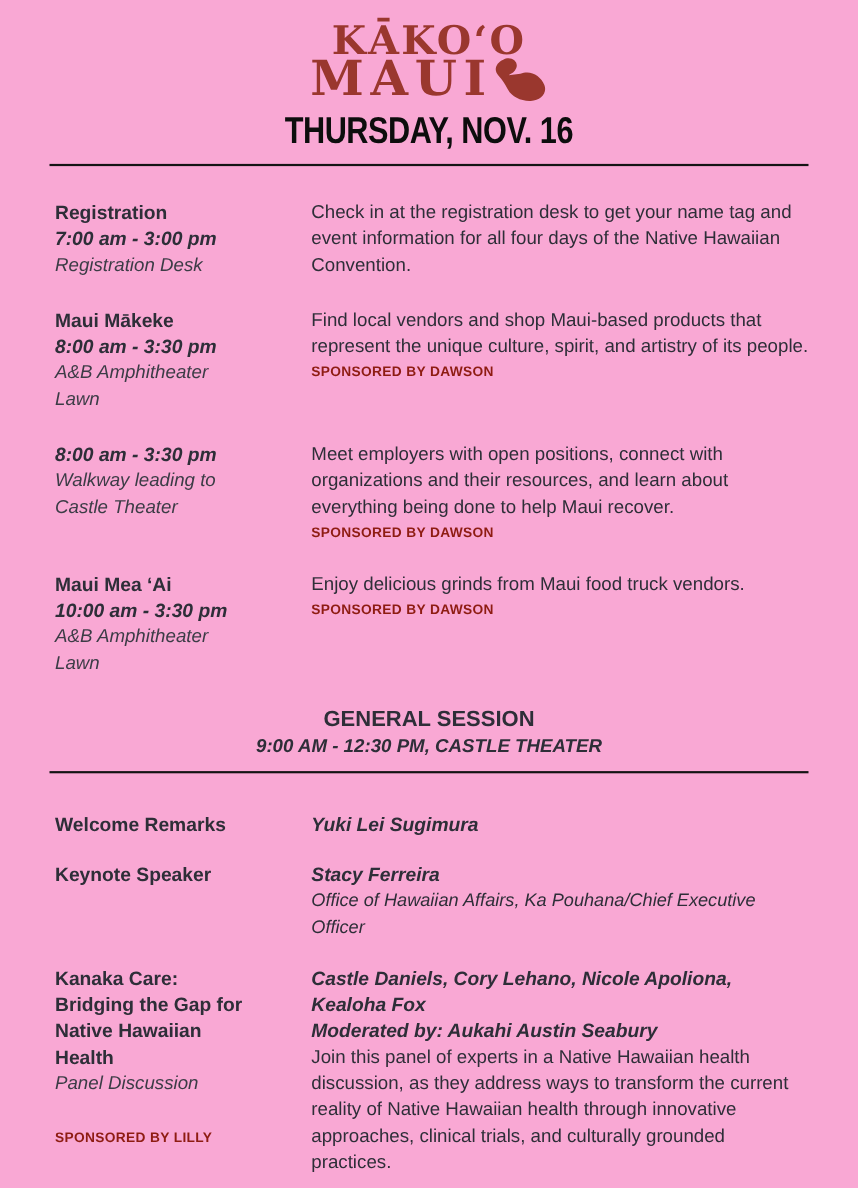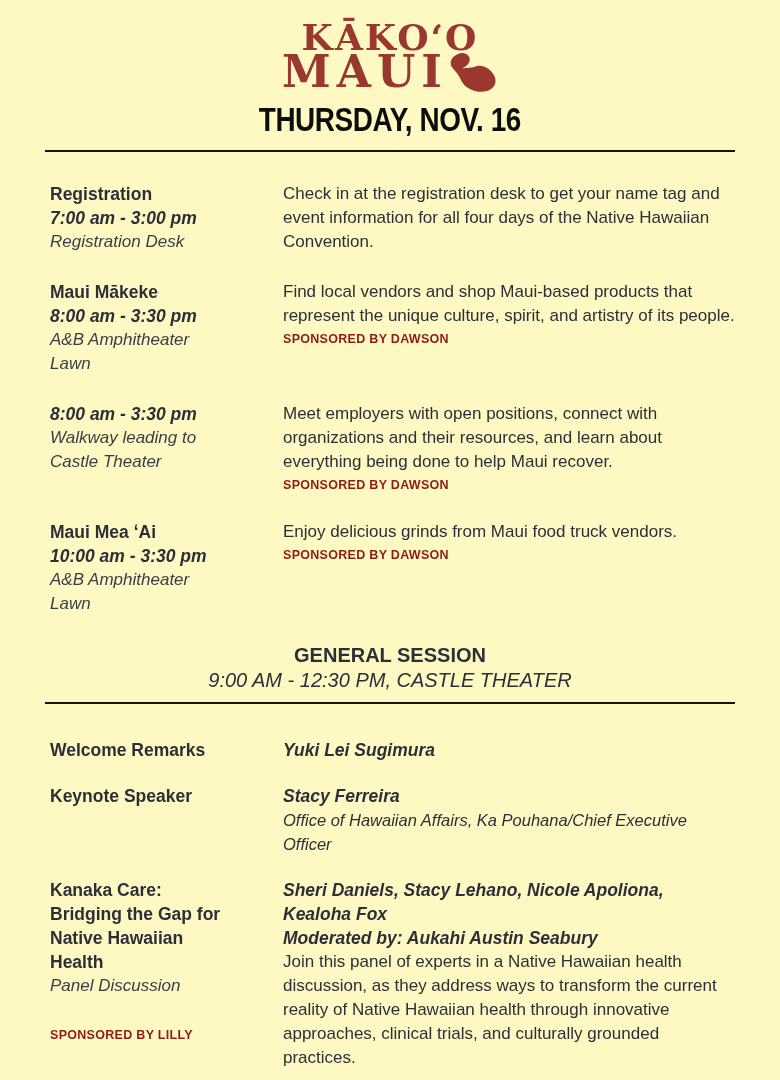--- a/index.html
+++ b/index.html
@@ -5,21 +5,21 @@
   :root{
     --ink:#2e2e38;
     --ink-soft:#3c3c46;
     --black:#0d0d0d;
     --red:#8e1c12;
     --logo:#9a372e;
   }
   *{box-sizing:border-box;}
   html,body{margin:0;padding:0;background:#ffffff;}
   .page{
-    width:780px;height:1080px;margin:0 auto;background:#fef9c3;
+    width:780px;height:1080px;margin:0 auto;background:#f9a8d4;
     font-family:"Liberation Sans",sans-serif;color:var(--ink);
     overflow:hidden;position:relative;
   }
   
   .header{text-align:center;padding-top:22px;}
   .logo{line-height:1;}
   .logo-line1{
     font-family:"DejaVu Serif",serif;font-weight:700;font-size:36px;
     color:var(--logo);letter-spacing:2px;line-height:30px;
   }
@@ -48,21 +48,21 @@
   .event-time{font-size:17.5px;font-weight:700;font-style:italic;line-height:24px;}
   .event-location{font-size:17px;font-style:italic;line-height:24px;color:var(--ink-soft);white-space:pre-line;}
   .event-desc{font-size:17px;line-height:24px;}
   .sponsor{
     color:var(--red);font-weight:700;font-size:12.5px;letter-spacing:0.3px;
     line-height:18px;margin-top:2px;
   }
   
   .gs-header{text-align:center;margin-top:18px;}
   .gs-title{font-size:20px;font-weight:700;line-height:26px;color:var(--ink);margin:0;}
-  .gs-sub{font-size:20px;font-weight:400;font-style:italic;line-height:24px;margin:0;}
+  .gs-sub{font-size:17px;font-weight:700;font-style:italic;line-height:24px;margin:0;}
   .gs-rule{border:none;border-top:2px solid #141414;margin:10px 45px 0 45px;}
   .gs-items{padding:34px 45px 0 50px;}
   .gs-row{display:flex;margin-bottom:22px;}
   .gs-label{font-size:17.5px;font-weight:700;line-height:24px;white-space:pre-line;}
   .gs-label-sub{font-size:17px;font-style:italic;line-height:24px;color:var(--ink-soft);}
   .gs-sponsor{margin-top:28px;}
   .gs-speakers{font-size:17.5px;font-weight:700;font-style:italic;line-height:24px;white-space:pre-line;}
   .gs-moderator{font-size:17.5px;font-weight:700;font-style:italic;line-height:24px;}
   .gs-speaker-title{font-size:16.5px;font-style:italic;line-height:24px;}
   .gs-desc{font-size:17px;line-height:24px;}
@@ -169,21 +169,21 @@
     <div class="gs-row">
       <div class="col-left">
         <div class="gs-label">Kanaka Care:
 Bridging the Gap for
 Native Hawaiian
 Health</div>
         <div class="gs-label-sub">Panel Discussion</div>
         <div class="sponsor gs-sponsor">SPONSORED BY LILLY</div>
       </div>
       <div class="col-right">
-        <div class="gs-speakers">Sheri Daniels, Stacy Lehano, Nicole Apoliona,
+        <div class="gs-speakers">Castle Daniels, Cory Lehano, Nicole Apoliona,
 Kealoha Fox</div>
         <div class="gs-moderator">Moderated by: Aukahi Austin Seabury</div>
         <div class="gs-desc">Join this panel of experts in a Native Hawaiian health discussion, as they address ways to transform the current reality of Native Hawaiian health through innovative approaches, clinical trials, and culturally grounded practices.</div>
       </div>
     </div>
 
   </div>
 
 </div>
 

